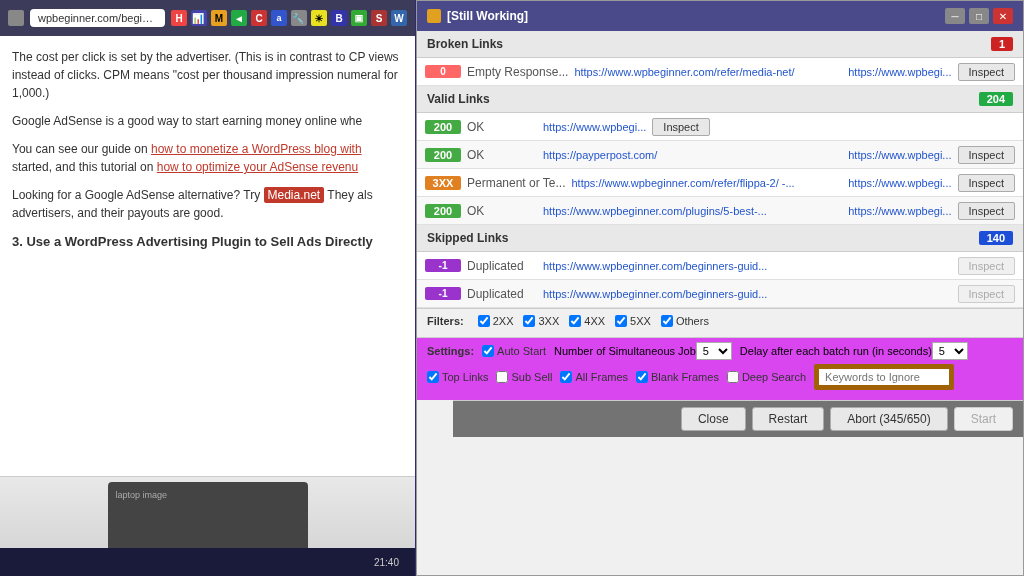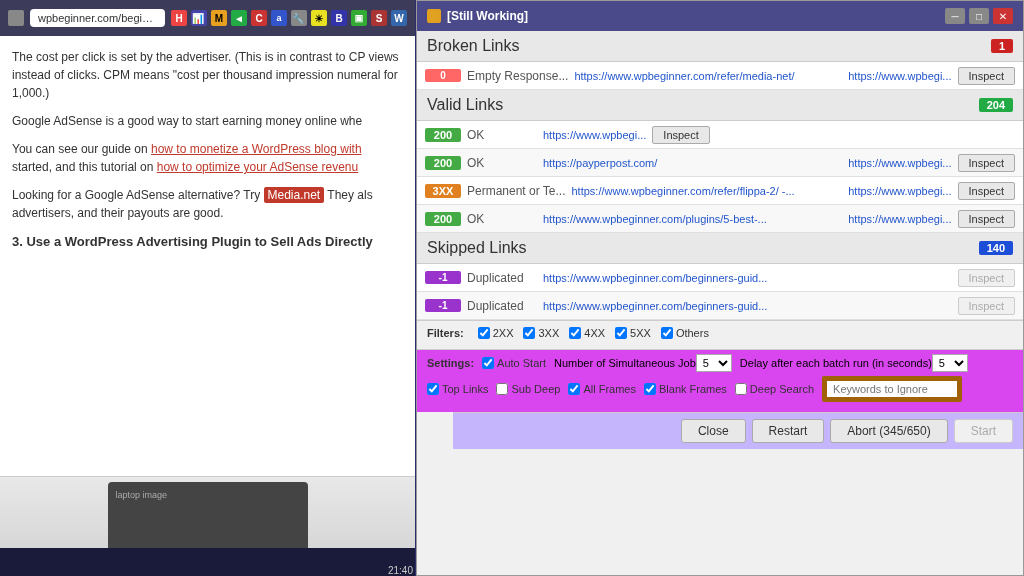--- a/index.html
+++ b/index.html
@@ -208,22 +208,22 @@
     .section-header {
       display: flex;
       align-items: center;
       justify-content: space-between;
       padding: 6px 10px;
       background: #e8e8e8;
       border-bottom: 1px solid #ccc;
     }
 
     .section-title {
-      font-weight: normal;
-      font-size: 16px;
+      font-weight: bold;
+      font-size: 12px;
       color: #333;
     }
 
     .section-badge {
       padding: 1px 8px;
       border-radius: 2px;
       color: white;
       font-size: 11px;
       font-weight: bold;
     }
@@ -383,21 +383,21 @@
       width: 140px;
       color: #999;
     }
 
     
     .bottom-buttons {
       display: flex;
       justify-content: flex-end;
       padding: 6px 10px;
       gap: 6px;
-      background: #c4b5fd;
+      background: #737373;
       border-top: 1px solid #ccc;
       flex-shrink: 0;
       margin-left: 36px;
     }
 
     .action-btn {
       padding: 4px 16px;
       border: 1px solid #aaa;
       border-radius: 3px;
       cursor: pointer;
@@ -417,22 +417,22 @@
 
     
     .taskbar {
       position: absolute;
       bottom: 0;
       left: 0;
       width: 415px;
       height: 28px;
       background: #1a1a3a;
       display: flex;
-      align-items: flex-end;
-      padding: 0 2px;
+      align-items: center;
+      padding: 0 16px;
       gap: 6px;
     }
 
     .taskbar-time {
       color: #ccc;
       font-size: 10px;
       margin-left: auto;
     }
 
     .broken-section, .valid-section, .skipped-section {
@@ -630,21 +630,21 @@
           </select>
         </div>
       </div>
       <div class="settings-row">
         <label class="checkbox-item">
           <input type="checkbox" checked="" style="">
           <span>Top Links</span>
         </label>
         <label class="checkbox-item">
           <input type="checkbox" style="">
-          <span>Sub Deep</span>
+          <span>Sub Sell</span>
         </label>
         <label class="checkbox-item">
           <input type="checkbox" checked="" style="">
           <span>All Frames</span>
         </label>
         <label class="checkbox-item">
           <input type="checkbox" checked="" style="">
           <span>Blank Frames</span>
         </label>
         <label class="checkbox-item">

